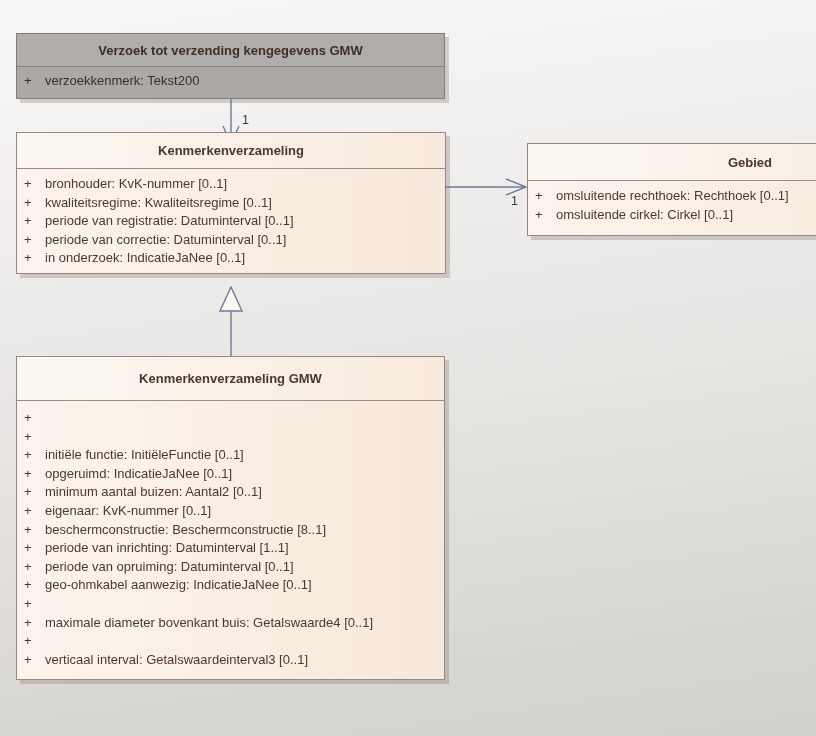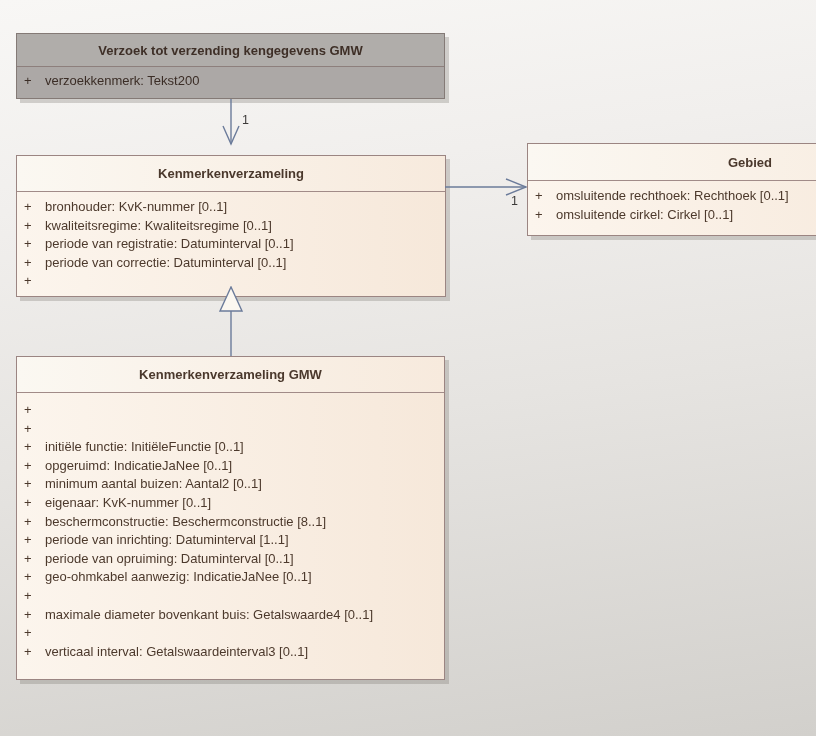--- a/index.html
+++ b/index.html
@@ -61,28 +61,28 @@
     background: #b0adaa;
     border-bottom-color: #8d7f7c;
     color: #3e2f27;
   }
   .theme-gray ul.attrs { color: #3b2d26; }
 
   #class-verzoek      { left: 16px;  top: 33px;  width: 429px; height: 66px; }
   #class-verzoek .class-header { height: 33px; }
   #class-verzoek ul.attrs { padding-top: 5px; }
 
-  #class-kenmerken    { left: 16px;  top: 155px; width: 430px; height: 142px; }
+  #class-kenmerken    { left: 16px;  top: 132px; width: 430px; height: 142px; }
   #class-kenmerken .class-header { height: 36px; }
 
   #class-gebied       { left: 527px; top: 143px; width: 446px; height: 93px; }
   #class-gebied .class-header { height: 37px; }
 
   #class-gmw          { left: 16px;  top: 356px; width: 429px; height: 324px; }
-  #class-gmw .class-header { height: 36px; text-align: center; }
+  #class-gmw .class-header { height: 44px; text-align: center; }
   #class-gmw ul.attrs { padding-top: 8px; }
 
   .connector { position: absolute; }
   .mult-label {
     position: absolute;
     font-size: 12.5px;
     color: #3d3b3a;
     line-height: 14px;
   }
   #mult-verzoek { left: 242px; top: 113px; }
@@ -123,20 +123,21 @@
       <li>
           <span class="plus">+</span>
           <span>periode van registratie: Datuminterval [0..1]</span>
         </li>
       <li>
           <span class="plus">+</span>
           <span>periode van correctie: Datuminterval [0..1]</span>
         </li>
       <li>
           <span class="plus">+</span>
+          <span>in onderzoek: IndicatieJaNee [0..1]</span>
         </li>
     </ul>
   </div>
 
   <svg class="connector" style="left:445px; top:176px;" width="83" height="24" viewBox="0 0 83 24">
     <line x1="0" y1="11" x2="81" y2="11" stroke="#6b7b9a" stroke-width="1.4"></line>
     <polyline points="61,3 81,11 61,19" fill="none" stroke="#6b7b9a" stroke-width="1.4"></polyline>
   </svg>
   <span class="mult-label" id="mult-gebied">1</span>
 

